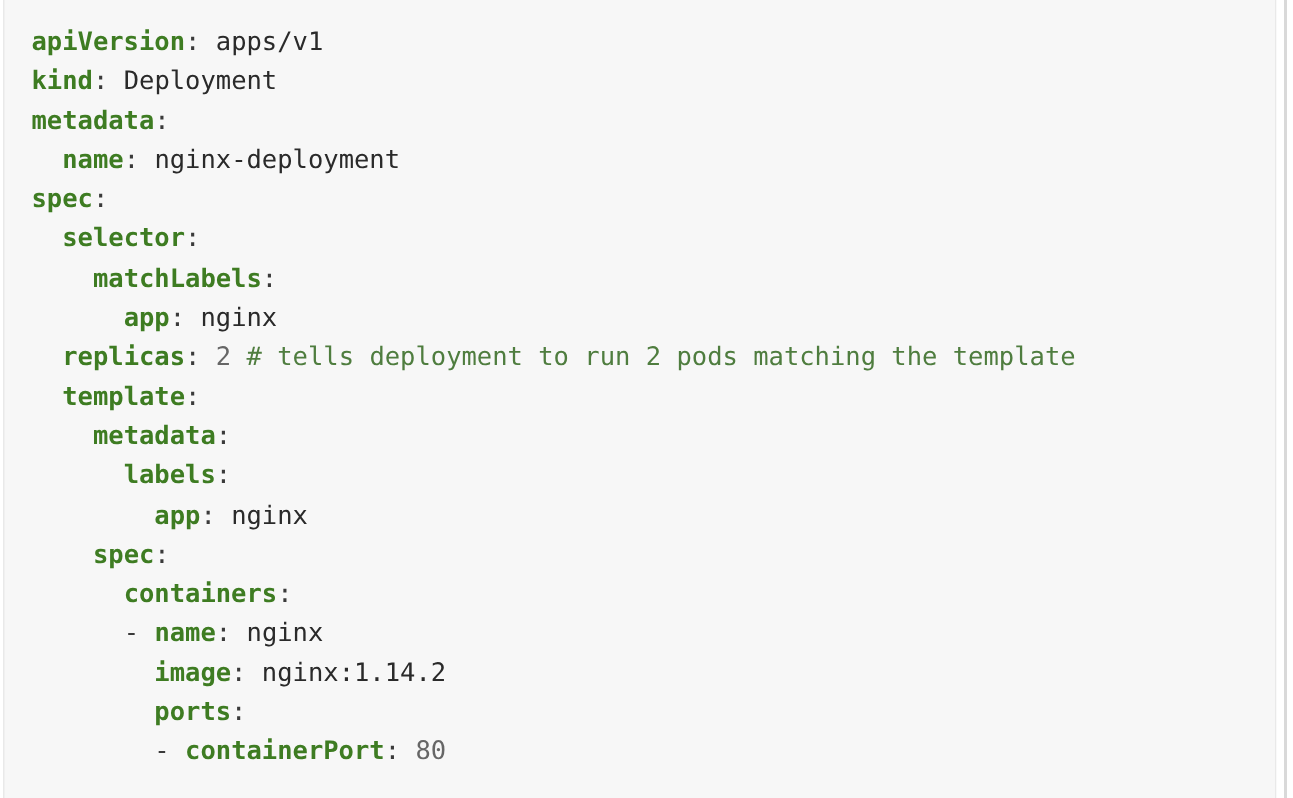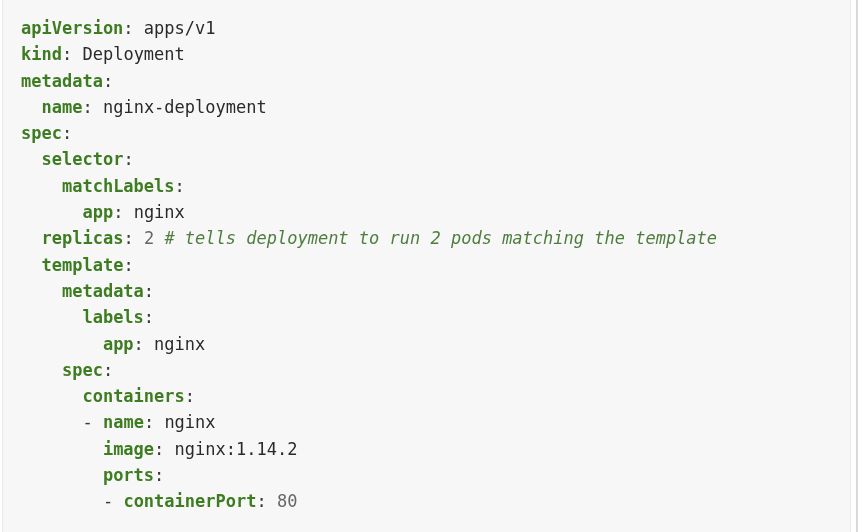--- a/index.html
+++ b/index.html
@@ -34,21 +34,21 @@
     line-height: 26.3px;
     white-space: pre;
   }
   .code-line {
     display: block;
     height: 26.3px;
   }
   .tok-key { color: var(--c-key, #3e7c22); font-weight: bold; }
   .tok-val { color: var(--c-value, #2a2a2a); }
   .tok-num { color: var(--c-number, #666666); }
-  .tok-com { color: var(--c-comment, #4f7d3f); font-style: italic; }
+  .tok-com { color: var(--c-comment, #4f7d3f); }
   .tok-pun { color: var(--c-punct, #3a3a3a); }
   .tok-ws  { }
   .right-gutter {
     position: absolute;
     right: 0;
     top: 0;
     bottom: 0;
     width: 11px;
     background: var(--c-page-bg, #ffffff);
   }

